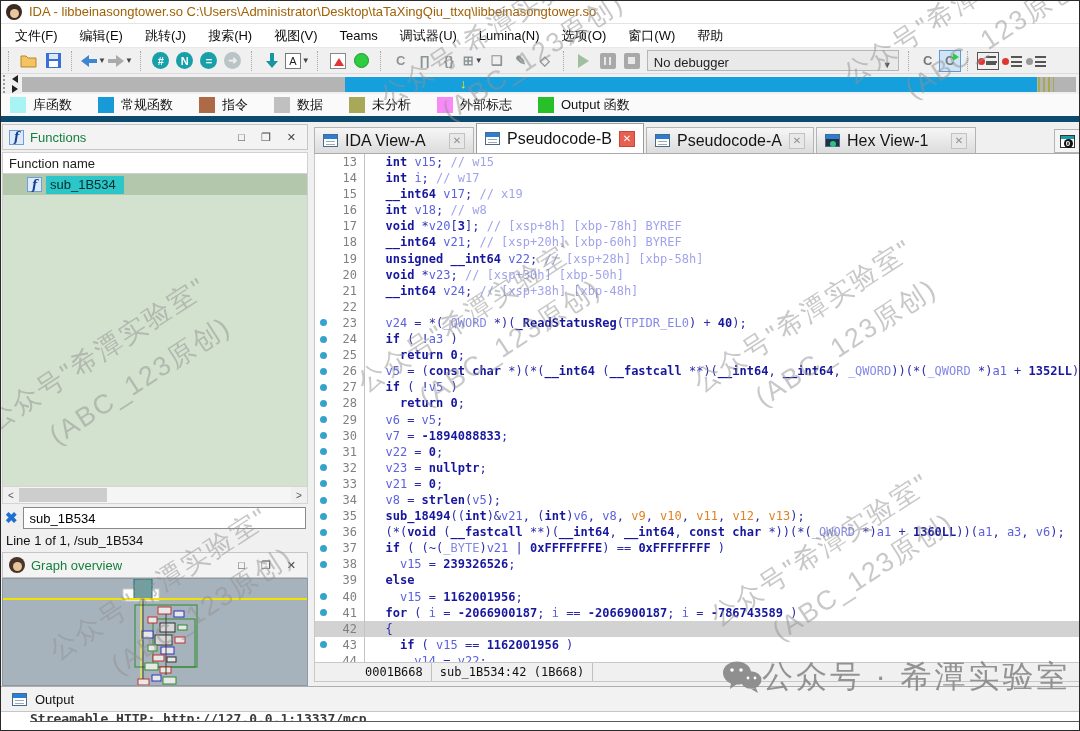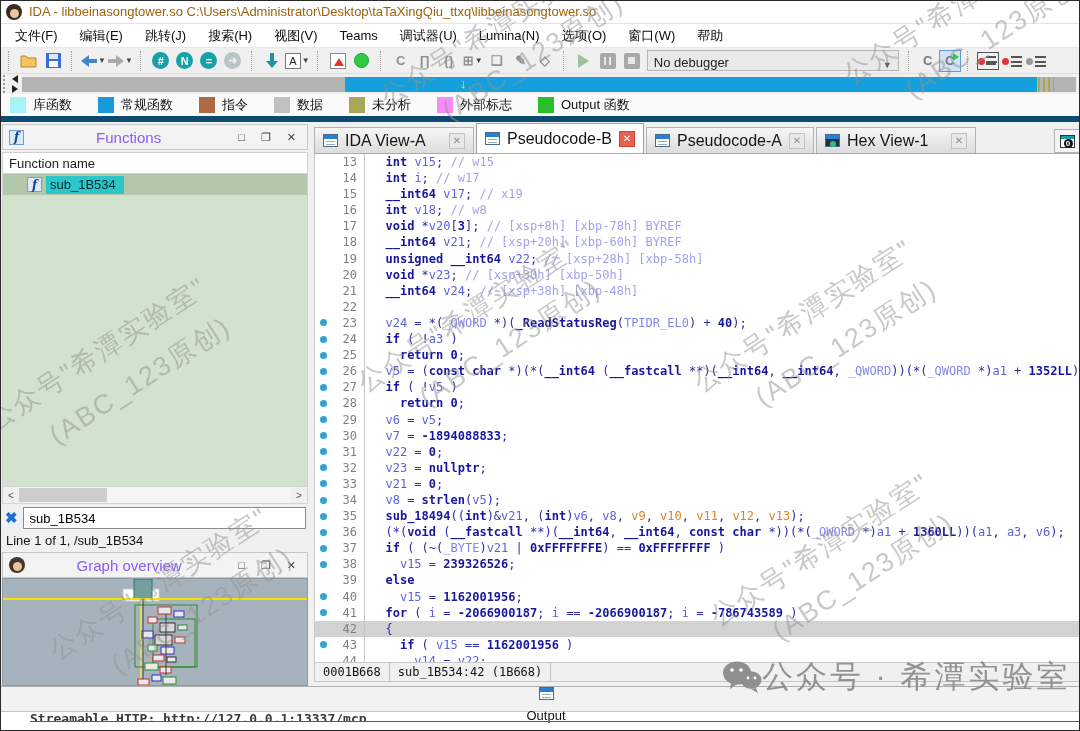--- a/index.html
+++ b/index.html
@@ -62,21 +62,21 @@
   .legend { position:absolute; left:0; top:94px; width:1080px; height:28px; background:#fafafa; display:flex; align-items:center; gap:17px; padding-left:10px; border-bottom:6px solid #0c4a6e; }
   .leg-item { display:flex; align-items:center; gap:7px; margin-right:9px; }
   .leg-swatch { width:16px; height:16px; }
   .leg-label { font-size:13px; color:#111; }
 
   
   .mainbg { position:absolute; left:0; top:122px; width:1080px; height:564px; background:#f0f0f0; }
 
   
   .panel-title { position:absolute; left:2px; width:306px; height:26px; background:#f3f3f3; border:1px solid #c6c6c6; display:flex; align-items:center; padding:0 6px; gap:6px; }
-  .panel-title .ptxt { flex:1; font-size:15px; color:#8b5cf6;text-align:center; }
+  .panel-title .ptxt { flex:1; font-size:13px; color:#15803d; }
   .wbtn { font-size:11px; color:#444; padding:0 5px; }
   .ficon { width:15px; height:15px; background:#dceafb; border:1px solid #6d9fd8; color:#15418f; font-family:"DejaVu Serif",serif; font-style:italic; font-weight:bold; font-size:12px; display:flex; align-items:center; justify-content:center; }
   .func-header { position:absolute; left:2px; top:152px; width:306px; height:22px; background:#ffffff; border:1px solid #d0d0d0; display:flex; align-items:center; padding-left:6px; font-size:13px; color:#222; }
   .func-list { position:absolute; left:2px; top:174px; width:306px; height:312px; background:#d3e2cf; border-left:1px solid #d0d0d0; border-right:1px solid #d0d0d0; overflow:hidden; }
   .func-row { height:21px; display:flex; align-items:center; gap:4px; padding-left:24px; }
   .func-row.sel { background:#b2c7ab; }
   .func-row .fname { font-size:13px; color:#062c2c; padding:1px 8px 2px 4px; }
   .func-row.sel .fname { background:#2cc6c8; }
   .hscroll { position:absolute; left:2px; top:486px; width:306px; height:18px; background:#f0f0f0; border:1px solid #d4d4d4; display:flex; align-items:center; }
   .hs-arrow { width:16px; text-align:center; font-size:10px; color:#555; }
@@ -122,25 +122,25 @@
   .gutsep { width:8px; border-right:1px solid #c4c4c4; flex:0 0 auto; margin-right:6px; }
   .ltext { white-space:pre; }
   .tok-k { color:#16169e; font-weight:bold; }
   .tok-n { color:#16169e; font-weight:bold; }
   .tok-f { color:#16169e; font-weight:bold; }
   .tok-p { color:#2b2baa; }
   .tok-v { color:#5a61de; }
   .tok-m { color:#8489e8; }
   .tok-c { color:#a0a3ec; }
   .tok-o { color:#e0811f; }
-  .code-status { position:absolute; left:314px; top:662px; width:766px; height:20px; background:#f0f0f0; border:1px solid #c8c8c8; display:flex; align-items:center; font-family:"DejaVu Sans Mono","Liberation Mono",monospace; font-size:12px; color:#111; }
+  .code-status { position:absolute; left:314px; top:662px; width:766px; height:20px; background:#f0f0f0; border:1px solid #c8c8c8; display:flex; align-items:center; font-family:"DejaVu Sans Mono","Liberation Mono",monospace; font-size:12px; color:#111;padding-left:42px; }
   .cs-cell { padding:0 8px; border-right:1px solid #c0c0c0; height:100%; display:flex; align-items:center; }
 
   
-  .output { position:absolute; left:0; top:686px; width:1080px; height:26px; background:#f2f2f2; border-top:1px solid #aeaeae; border-bottom:1px solid #c6c6c6; display:flex; align-items:center; gap:8px; padding-left:12px;flex-direction:column; }
+  .output { position:absolute; left:0; top:686px; width:1080px; height:26px; background:#f2f2f2; border-top:1px solid #aeaeae; border-bottom:1px solid #c6c6c6; display:flex; align-items:center; gap:8px; padding-left:12px; }
   .output .otxt { font-size:13px; color:#111; }
   .clipline { position:absolute; left:30px; top:712px; width:1050px; height:9px; overflow:hidden; font-family:"DejaVu Sans Mono","Liberation Mono",monospace; font-size:13px; font-weight:bold; color:#3a3a3a; line-height:14px; }
   .cliprule { position:absolute; left:30px; top:721px; width:1050px; height:0; border-top:1px solid #5a5a5a; }
 
   
   .wm { position:absolute; z-index:40; pointer-events:none; transform:rotate(-33deg); color:rgba(145,145,145,0.50); font-size:27px; letter-spacing:2px; white-space:nowrap; }
   .wm .l2 { display:block; margin:10px 0 0 44px; }
   .wm-footer { position:absolute; left:722px; top:656px; z-index:40; pointer-events:none; display:flex; align-items:center; gap:0; color:rgba(130,130,130,0.85); font-size:31px; letter-spacing:3px; white-space:nowrap; }
 </style>
 </head>

